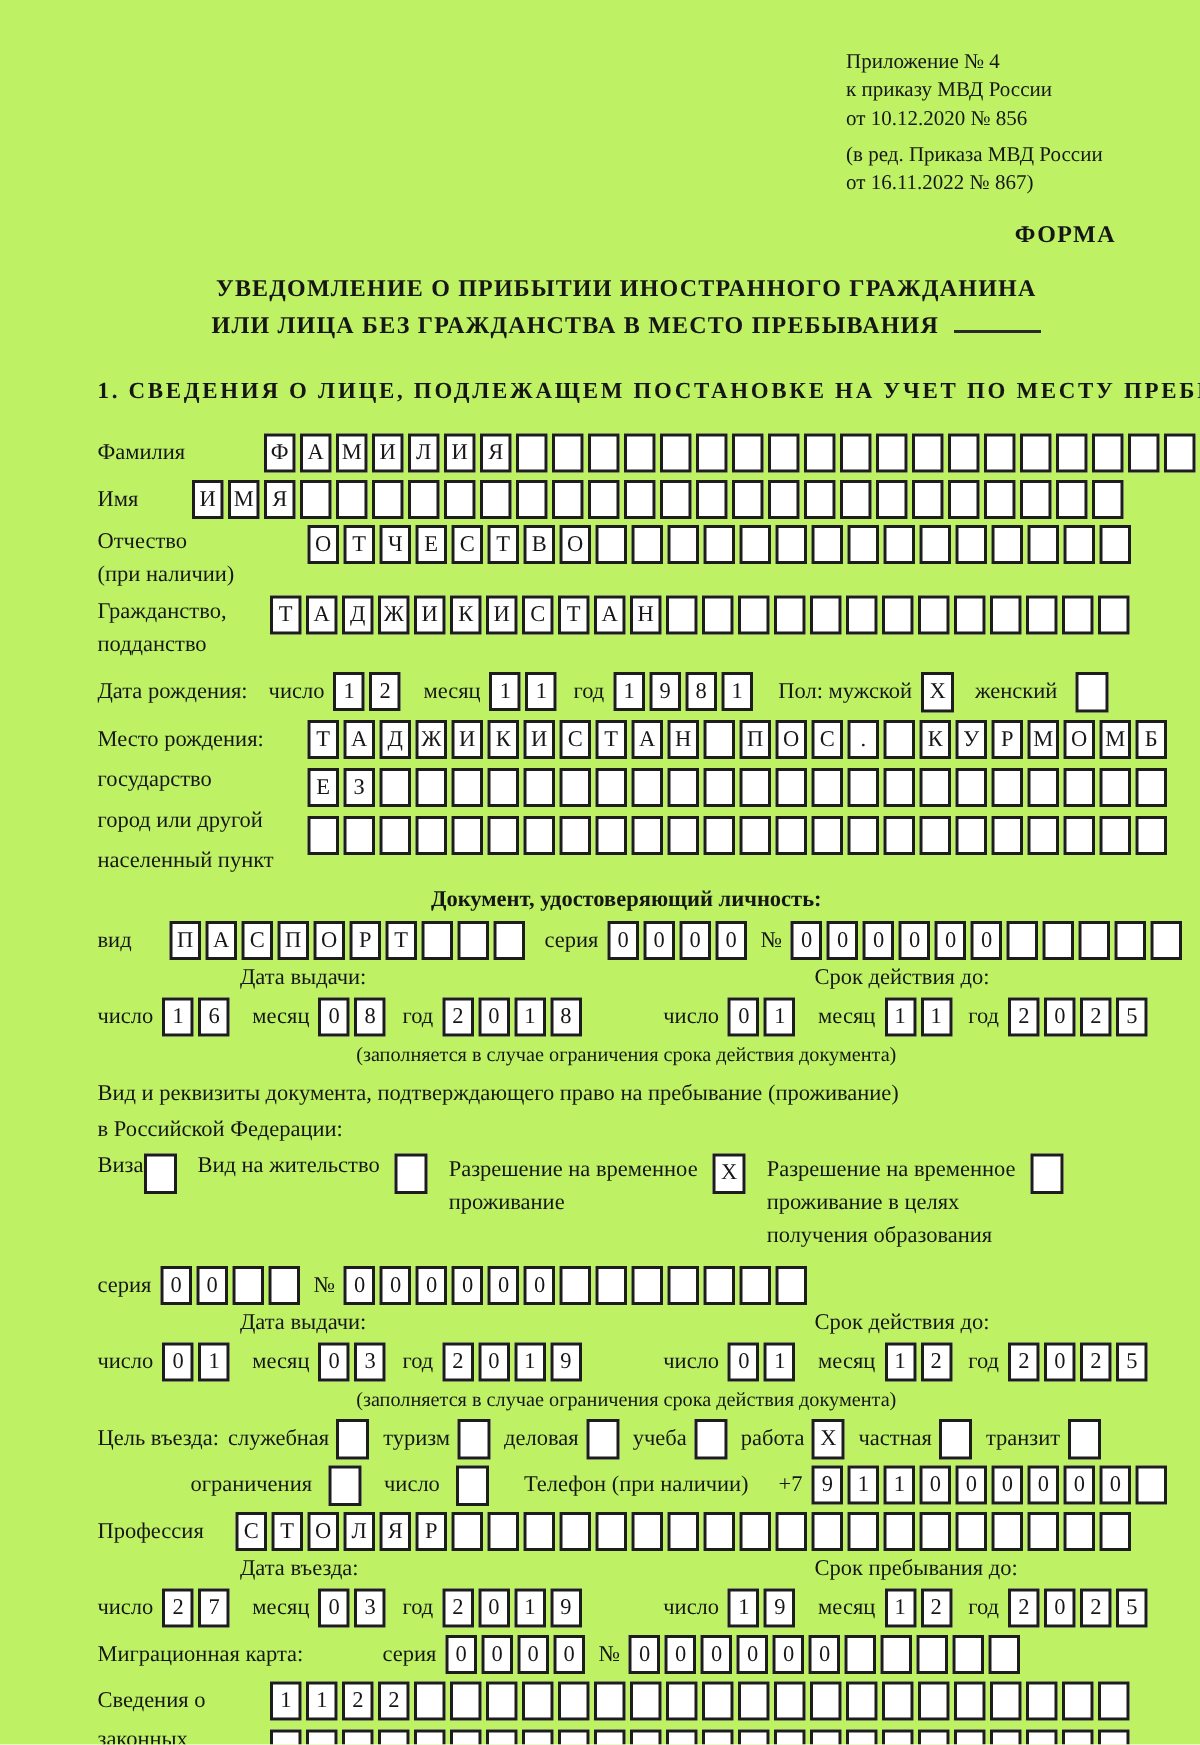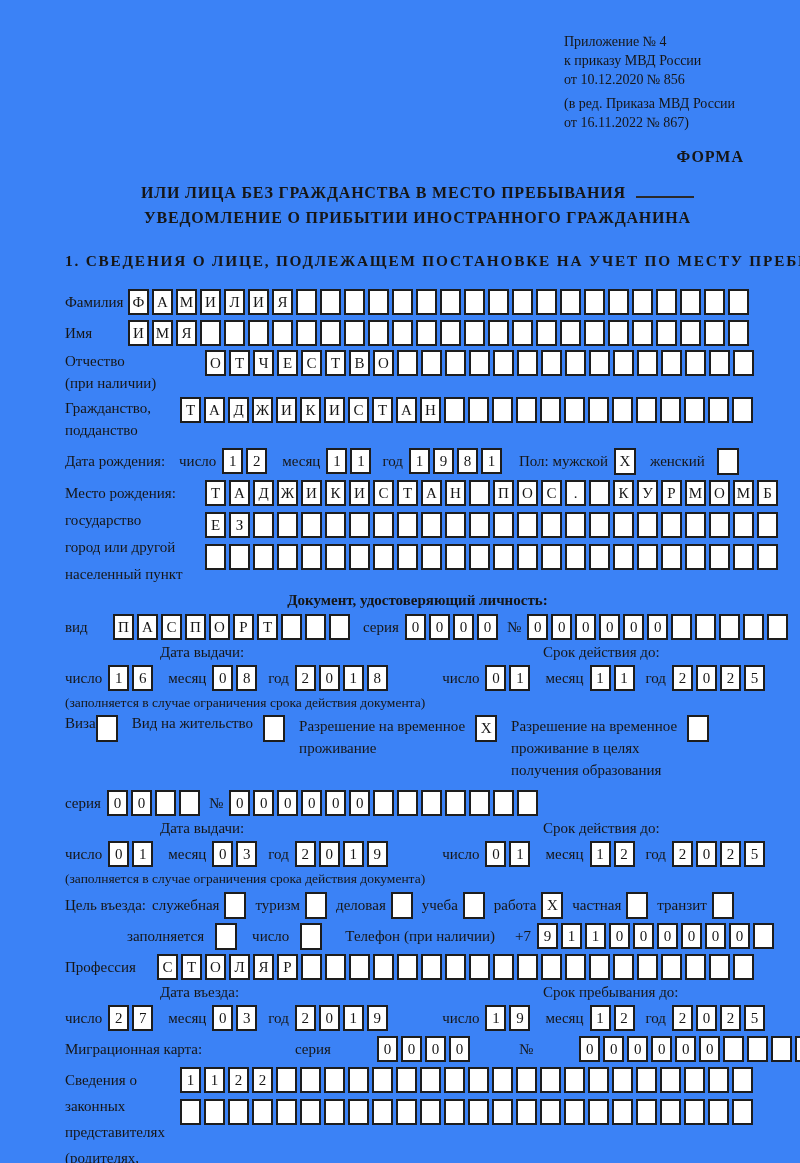--- a/index.html
+++ b/index.html
@@ -1,20 +1,20 @@
 <!DOCTYPE html>
 <html><head>
 <meta charset="utf-8">
 <style>
   html,body{margin:0;padding:0;background:#ffffff;}
   .page{
     width:800px;height:1163px;box-sizing:border-box;overflow:hidden;
     padding:32px 30px 0 65px;position:relative;
     font-family:"Liberation Serif","DejaVu Serif",serif;
-    color:#161616;font-size:15px;background:#3b82f6;
+    color:#161616;font-size:15px;background:#bef264;
   }
   .appendix{width:200px;margin-left:auto;margin-right:6px;font-size:14px;line-height:19px;}
   .appendix .rev{margin-top:5px;}
   .forma{text-align:right;font-weight:bold;font-size:16px;letter-spacing:1px;margin:16px 26px 0 0;}
   .title{text-align:center;font-weight:bold;font-size:16px;line-height:25px;letter-spacing:.8px;margin-top:14px;}
   .uline{display:inline-block;width:58px;border-bottom:2px solid #2a2a2a;margin-left:10px;vertical-align:baseline;height:14px;}
   .sech{font-weight:bold;font-size:15.3px;letter-spacing:1.8px;margin-top:22px;white-space:nowrap;}
   .row{display:flex;align-items:center;margin-bottom:3px;min-height:28px;}
   .rowtop{align-items:flex-start;}
   .lbl{white-space:nowrap;margin-right:6px;flex:none;}
@@ -29,21 +29,21 @@
       font-size:15px;background:#fff;}
   .chk{box-sizing:border-box;width:22px;min-width:22px;height:27px;border:2px solid #1d1d1d;
       display:inline-flex;align-items:center;justify-content:center;font-size:15px;flex:none;background:#fff;}
   .stack{display:flex;flex-direction:column;gap:6px;}
   .center-head{text-align:center;font-weight:bold;margin:4px 0 4px 0;}
   .dheads{position:relative;height:20px;}
   .dh1{position:absolute;left:95px;}
   .dh2{position:absolute;left:478px;}
   .daterow{justify-content:space-between;padding-right:2px;}
   .dgroup{display:inline-flex;align-items:center;}
-  .note{text-align:left;font-size:13.5px;margin:1px 0 4px 0;}
+  .note{text-align:center;font-size:13.5px;margin:1px 0 4px 0;}
   .intro{line-height:24px;margin-top:6px;}
   .opts{align-items:flex-start;margin-top:4px;margin-bottom:8px;}
   .optlbl{white-space:nowrap;flex:none;}
   .optc{text-align:left;line-height:22px;white-space:nowrap;flex:none;}
   .gap10{margin-left:10px;}
   .gap14{margin-left:14px;}
   .gap6{margin-left:6px;}
   .purp{display:inline-flex;align-items:center;margin-right:9px;}
   .purp .optlbl{margin-right:5px;}
   .indent62{margin-left:62px;}
@@ -54,27 +54,27 @@
 <div class="page">
 
   <div class="appendix">
     <div>Приложение № 4<br>к приказу МВД России<br>от 10.12.2020 № 856</div>
     <div class="rev">(в ред. Приказа МВД России<br>от 16.11.2022 № 867)</div>
   </div>
 
   <div class="forma">ФОРМА</div>
 
   <div class="title">
+    <div>УВЕДОМЛЕНИЕ О ПРИБЫТИИ ИНОСТРАННОГО ГРАЖДАНИНА</div>
     <div><span>ИЛИ ЛИЦА БЕЗ ГРАЖДАНСТВА В МЕСТО ПРЕБЫВАНИЯ</span><span class="uline"></span></div>
-    <div>УВЕДОМЛЕНИЕ О ПРИБЫТИИ ИНОСТРАННОГО ГРАЖДАНИНА</div>
   </div>
 
   <div class="sech">1. СВЕДЕНИЯ О ЛИЦЕ, ПОДЛЕЖАЩЕМ ПОСТАНОВКЕ НА УЧЕТ ПО МЕСТУ ПРЕБЫВАНИЯ</div>
 
-  <div class="row" style="margin-top:18px;">
+  <div class="row" style="margin-top:18px;gap:48px;">
     <span class="lbl w63">Фамилия</span>
     <span class="boxes">
         <span class="cb">Ф</span>
         <span class="cb">А</span>
         <span class="cb">М</span>
         <span class="cb">И</span>
         <span class="cb">Л</span>
         <span class="cb">И</span>
         <span class="cb">Я</span>
         <span class="cb"></span>
@@ -377,20 +377,21 @@
       <span class="boxes">
           <span class="cb">2</span>
           <span class="cb">0</span>
           <span class="cb">2</span>
           <span class="cb">5</span>
         </span>
     </span>
   </div>
   <div class="note">(заполняется в случае ограничения срока действия документа)</div>
 
+  <div class="intro">Вид и реквизиты документа, подтверждающего право на пребывание (проживание)<br>в Российской Федерации:</div>
 
   <div class="row opts">
     <span class="optlbl">Виза</span>
     <span class="chk"></span>
     <span class="optlbl gap14">Вид на жительство</span>
     <span class="chk gap10"></span>
     <span class="optc gap14">Разрешение на временное<br>проживание</span>
     <span class="chk gap10">X</span>
     <span class="optc gap14">Разрешение на временное<br>проживание в целях<br>получения образования</span>
     <span class="chk gap10"></span>
@@ -495,21 +496,21 @@
         <span class="chk"></span>
       </span>
     <span class="purp">
         <span class="optlbl">транзит</span>
         <span class="chk"></span>
       </span>
   </div>
 
   <div class="row indent62">
     <span class="purp">
-        <span class="optlbl">заполняется</span>
+        <span class="optlbl">ограничения</span>
         <span class="chk gap6"></span>
       </span>
     <span class="purp gap6">
         <span class="optlbl">число</span>
         <span class="chk gap6"></span>
       </span>
     <span class="lbl gap14">Телефон (при наличии)</span>
     <span class="lbl gap14">+7</span>
     <span class="boxes">
         <span class="cb">9</span>
@@ -594,21 +595,21 @@
       <span class="lbl ml8">год</span>
       <span class="boxes">
           <span class="cb">2</span>
           <span class="cb">0</span>
           <span class="cb">2</span>
           <span class="cb">5</span>
         </span>
     </span>
   </div>
 
-  <div class="row" style="margin-top:3px;gap:40px;">
+  <div class="row" style="margin-top:3px;">
     <span class="lbl" style="width:190px;margin-right:0;">Миграционная карта:</span>
     <span class="lbl">серия</span>
     <span class="boxes">
         <span class="cb">0</span>
         <span class="cb">0</span>
         <span class="cb">0</span>
         <span class="cb">0</span>
       </span>
     <span class="lbl gap6">№</span>
     <span class="boxes">

